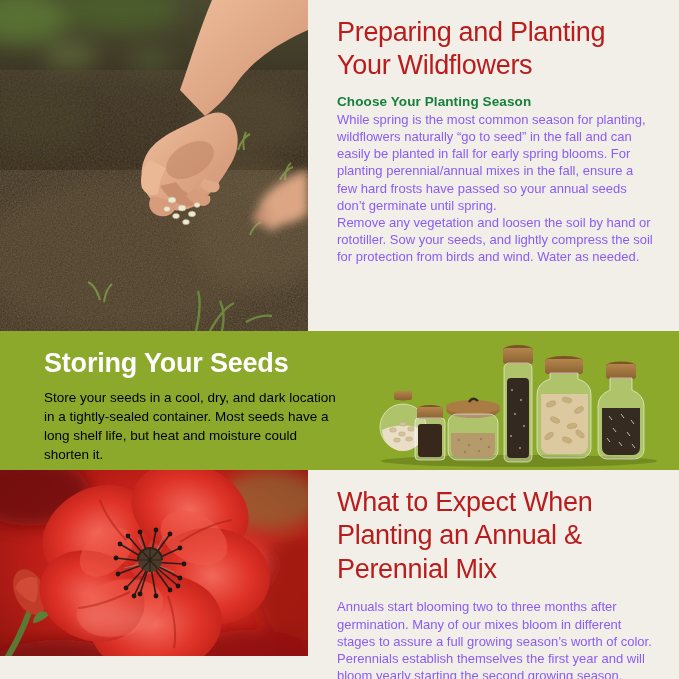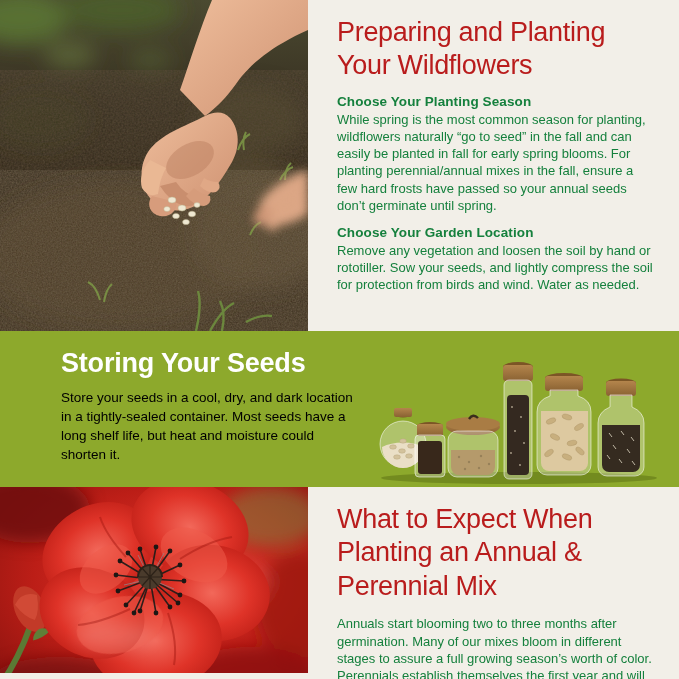--- a/index.html
+++ b/index.html
@@ -15,23 +15,23 @@
   .photo svg{display:block;}
   .text-col{flex:1;padding:8px 22px 0 29px;background:#f2efe8;}
   h1{
     font-size:27px;line-height:1.24;letter-spacing:-0.3px;color:#b91c1c;
     font-weight:400;margin:8px 0 10px 0;
   }
   h3{
     font-size:13.5px;color:#15803d;font-weight:700;margin:11px 0 2px 0;
     letter-spacing:0.1px;
   }
-  .text-col p{font-size:13px;line-height:1.32;color:#15803d;margin:0;}
+  .text-col p{font-size:13px;line-height:1.32;color:#8b5cf6;margin:0;}
   .band{
-    height:156px;background:#8da92c;position:relative;display:flex;padding-left:17px;
+    height:139px;background:#8da92c;position:relative;display:flex;
   }
   .band-text{padding:17px 0 0 44px;width:330px;flex:0 0 330px;}
   .band-text h2{
     font-size:27px;color:#ffffff;font-weight:700;margin:0 0 9px 0;
     letter-spacing:-0.2px;
   }
   .band-text p{
     font-size:13.5px;line-height:1.42;color:#000000;margin:0;max-width:295px;
   }
   .jars-wrap{position:absolute;right:8px;bottom:2px;width:302px;height:138px;}
@@ -132,21 +132,20 @@
           <path d="M308 170 C288 176 270 188 262 200 C256 210 258 220 268 224 C280 228 296 222 308 214 Z" fill="#e3ab89"></path>
           <path d="M262 206 q-10 8 -8 16 q6 6 14 0 q2 -8 6 -12 Z" fill="#d79c7c"></path>
           <path d="M270 218 q-6 8 -2 12 q8 2 12 -6 Z" fill="#e0a886"></path>
         </g>
       </svg>
     </div>
     <div class="text-col">
       <h1>Preparing and Planting Your Wildflowers</h1>
       <h3>Choose Your Planting Season</h3>
       <p>While spring is the most common season for planting, wildflowers naturally “go to seed” in the fall and can easily be planted in fall for early spring blooms. For planting perennial/annual mixes in the fall, ensure a few hard frosts have passed so your annual seeds don’t germinate until spring.</p>
-      <h3>Choose Your Garden Location</h3>
       <p>Remove any vegetation and loosen the soil by hand or rototiller. Sow your seeds, and lightly compress the soil for protection from birds and wind. Water as needed.</p>
     </div>
   </section>
 
   <section class="band">
     <div class="band-text">
       <h2>Storing Your Seeds</h2>
       <p>Store your seeds in a cool, dry, and dark location in a tightly-sealed container. Most seeds have a long shelf life, but heat and moisture could shorten it.</p>
     </div>
     <div class="jars-wrap">

